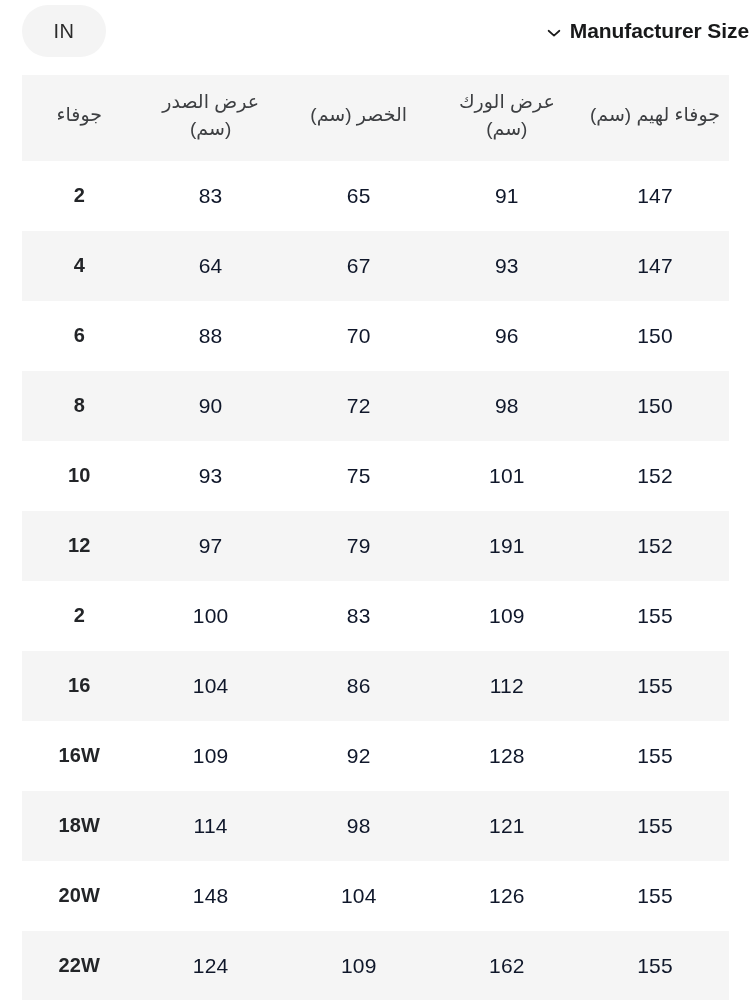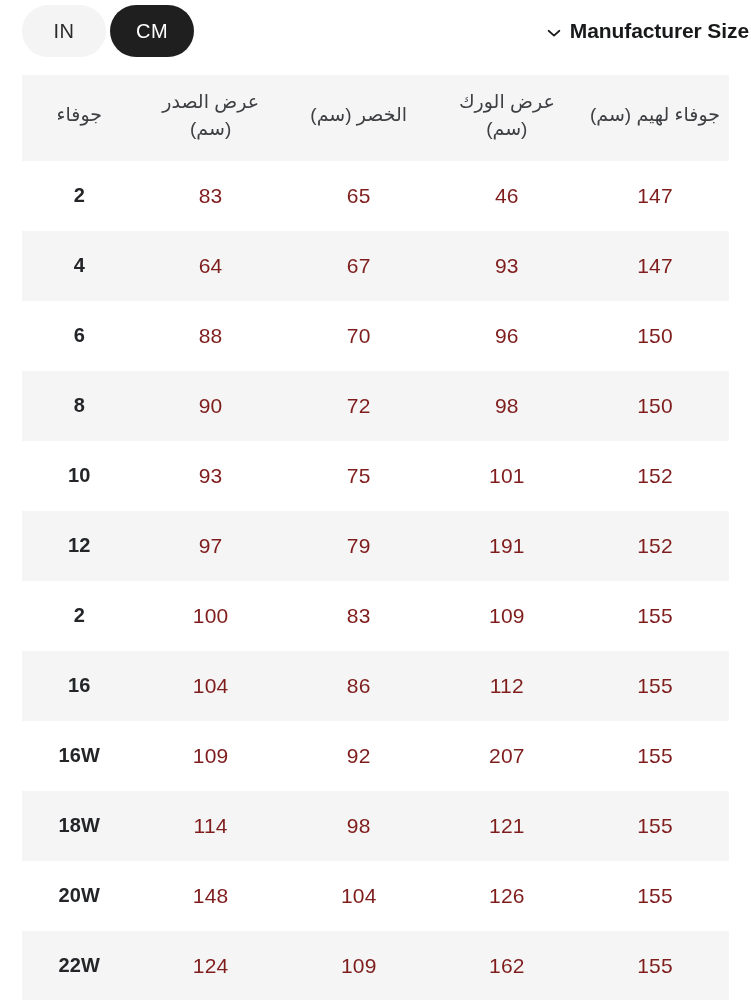--- a/index.html
+++ b/index.html
@@ -106,21 +106,21 @@
     font-weight: 400;
     line-height: 1.42;
     padding: 14px 6px 18px 6px;
     text-align: center;
     vertical-align: middle;
     border: none;
   }
 
   table.size-table tbody td {
     font-size: 21px;
-    color: #7f1d1d;
+    color: #0f172a;
     font-weight: 400;
     text-align: center;
     height: 70px;
     padding: 0 6px;
     vertical-align: middle;
     border: none;
     letter-spacing: 0.2px;
   }
   table.size-table tbody td.size-cell {
     font-weight: bold;
@@ -137,21 +137,20 @@
 </style>
 </head>
 <body>
 
 <div id="app">
 
   <div class="topbar">
 
     <div class="unit-toggle">
       <button class="unit-btn inactive">IN</button>
-      <button class="unit-btn active">CM</button>
     </div>
 
     <div class="manufacturer">
       <svg class="chev" viewBox="0 0 20 20" aria-hidden="true">
         <path d="M4 7.5 L10 13 L16 7.5" fill="none" stroke="currentColor" stroke-width="1.9" stroke-linecap="round" stroke-linejoin="round"></path>
       </svg>
       <span class="manufacturer-label">Manufacturer Size</span>
     </div>
   </div>
 
@@ -169,21 +168,21 @@
           <th>جوفاء لهيم (سم)</th>
           <th>عرض الورك (سم)</th>
           <th>الخصر (سم)</th>
           <th>عرض الصدر (سم)</th>
           <th>جوفاء</th>
         </tr>
       </thead>
       <tbody>
         <tr class="plain">
           <td>147</td>
-          <td>46</td>
+          <td>91</td>
           <td>65</td>
           <td>83</td>
           <td class="size-cell">2</td>
         </tr>
         <tr class="shaded">
           <td>147</td>
           <td>93</td>
           <td>67</td>
           <td>64</td>
           <td class="size-cell">4</td>
@@ -225,21 +224,21 @@
         </tr>
         <tr class="shaded">
           <td>155</td>
           <td>112</td>
           <td>86</td>
           <td>104</td>
           <td class="size-cell">16</td>
         </tr>
         <tr class="plain">
           <td>155</td>
-          <td>207</td>
+          <td>128</td>
           <td>92</td>
           <td>109</td>
           <td class="size-cell">16W</td>
         </tr>
         <tr class="shaded">
           <td>155</td>
           <td>121</td>
           <td>98</td>
           <td>114</td>
           <td class="size-cell">18W</td>

